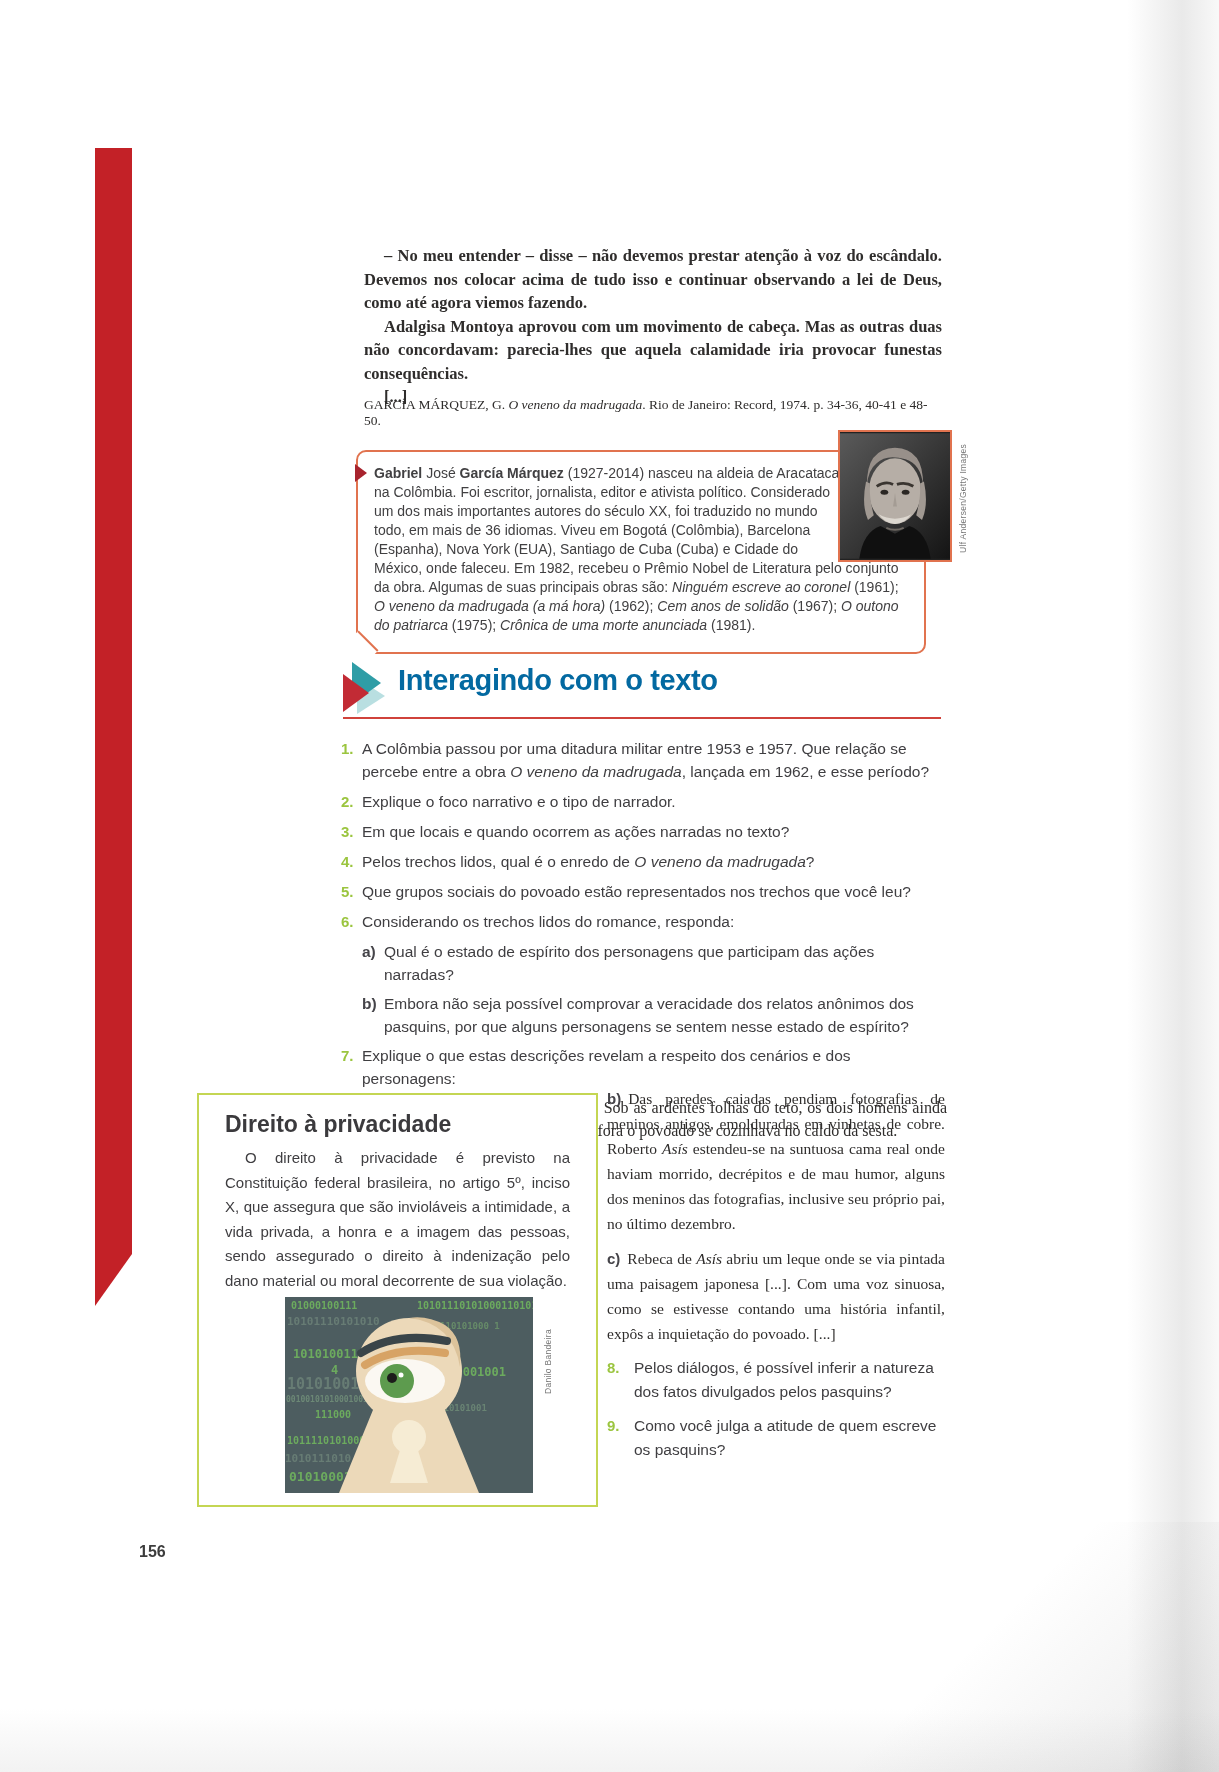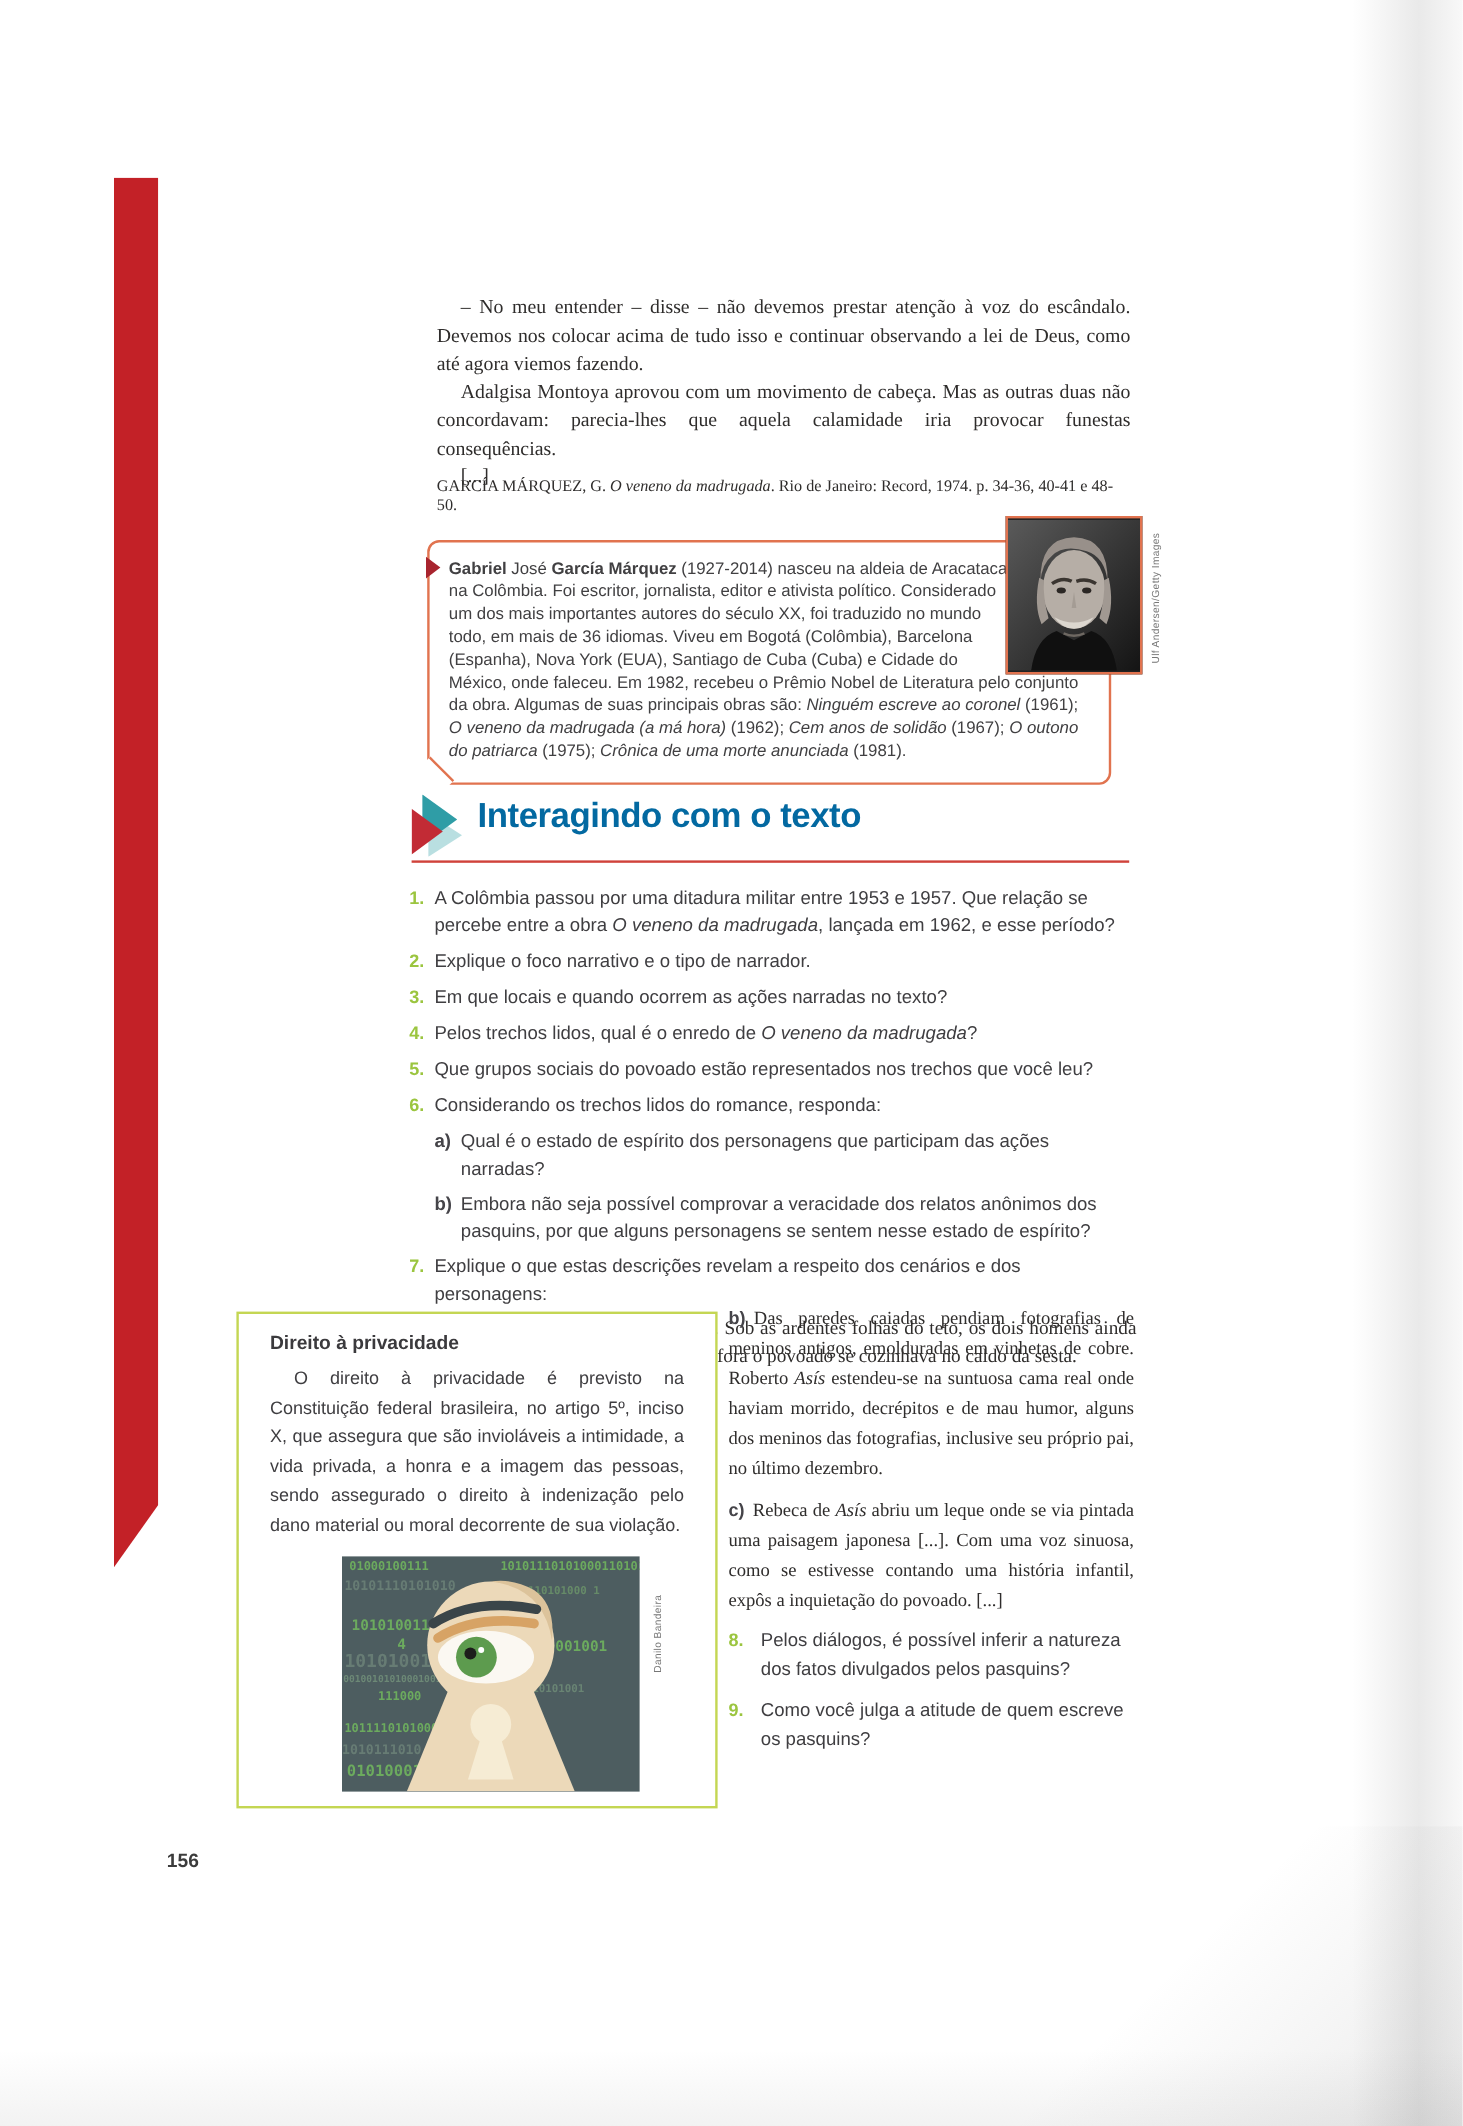--- a/index.html
+++ b/index.html
@@ -10,21 +10,21 @@
     background:linear-gradient(to right,rgba(255,255,255,0) 0%,rgba(120,120,120,0.16) 60%,rgba(190,190,190,0.10) 100%);}
   .shade-bottom{position:absolute;left:0;bottom:0;width:100%;height:64px;
     background:linear-gradient(to bottom,rgba(255,255,255,0),rgba(130,130,130,0.10));}
   .shade-corner{position:absolute;right:0;bottom:0;width:430px;height:250px;
     background:linear-gradient(315deg,rgba(110,110,110,0.14),rgba(255,255,255,0) 55%);}
   
   .ribbon{position:absolute;left:95px;top:148px;width:37px;height:1158px;background:#c32127;
     clip-path:polygon(0 0,100% 0,100% calc(100% - 52px),0 100%);}
   
   .excerpt{position:absolute;left:364px;top:244px;width:578px;
-    font-family:"Liberation Serif",serif;font-size:16.5px;line-height:23.5px;color:#2f2d2c;}
+    font-family:"Liberation Serif",serif;font-size:16.5px;line-height:23.5px;color:#2f2d2c;font-weight:bold;}
   .excerpt p{margin:0;text-align:justify;text-indent:20px;}
   .excerpt p.ellipsis{text-align:left;}
   .citation{position:absolute;left:364px;top:397px;width:576px;margin:0;text-align:left;
     font-family:"Liberation Serif",serif;font-size:13.5px;color:#2f2d2c;}
   
   .bio-box{position:absolute;left:356px;top:450px;width:566px;height:200px;
     border:2px solid #e1734f;border-radius:10px;background:#fff;}
   .bio-box::after{content:'';position:absolute;left:-14px;bottom:-14px;width:28px;height:28px;
     background:#fff;border-top:2px solid #e1734f;transform:rotate(45deg);}
   .bio-arrow{position:absolute;left:-3px;top:12px;width:0;height:0;
@@ -50,21 +50,21 @@
   .qsub{display:flex;margin-left:21px;margin-bottom:6px;font-size:15.5px;line-height:23px;}
   .qsub .m{flex:none;width:22px;font-weight:700;color:#454449;}
   .qsub .b{flex:1;}
   .serif-quote{margin:0 0 8px 21px;font-family:"Liberation Serif",serif;font-size:16px;
     line-height:22.5px;text-align:justify;color:#2f2d2c;}
   .serif-quote .m,.rq-serif .m{font-family:"Liberation Sans",sans-serif;font-weight:700;
     font-size:15px;color:#454449;margin-right:7px;font-style:normal;}
   
   .privacy-box{position:absolute;left:197px;top:1093px;width:401px;height:414px;
     border:2px solid #c4d653;background:#fff;box-sizing:border-box;}
-  .pb-title{margin:16px 26px 8px;font-size:16px;font-weight:700;color:#3b3a3d;}
+  .pb-title{margin:16px 26px 8px;font-size:23px;font-weight:700;color:#3b3a3d;}
   .pb-body{margin:0 26px;font-size:15px;line-height:24.5px;text-align:justify;text-indent:20px;color:#3f3e41;}
   .illus{position:absolute;left:86px;top:202px;width:248px;height:196px;background:#4d5d60;overflow:hidden;}
   .illus svg{position:absolute;left:0;top:0;width:100%;height:100%;}
   .bin{position:absolute;font-family:"DejaVu Sans Mono",monospace;font-weight:700;color:#6cab5e;}
   .dim{color:rgba(160,190,160,0.32);}
   .br0{left:6px;top:3px;font-size:10px;}
   .br1{left:88px;top:3px;font-size:10px;margin-left:44px;}
   .br2{left:2px;top:18px;font-size:11px;}
   .br3{left:128px;top:24px;font-size:9px;color:rgba(120,170,110,0.6);}
   .br4{left:8px;top:50px;font-size:12px;}

